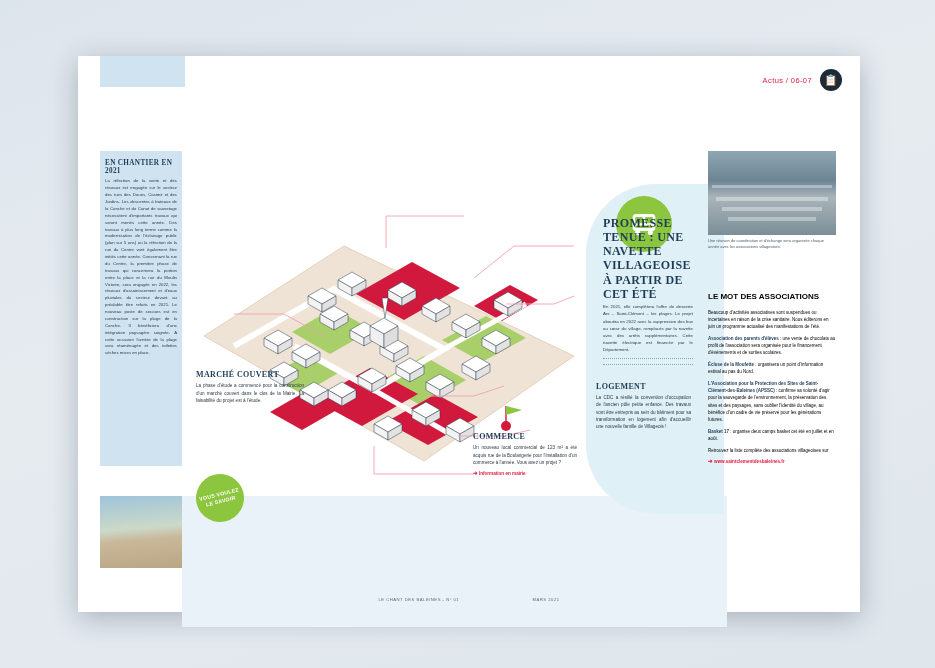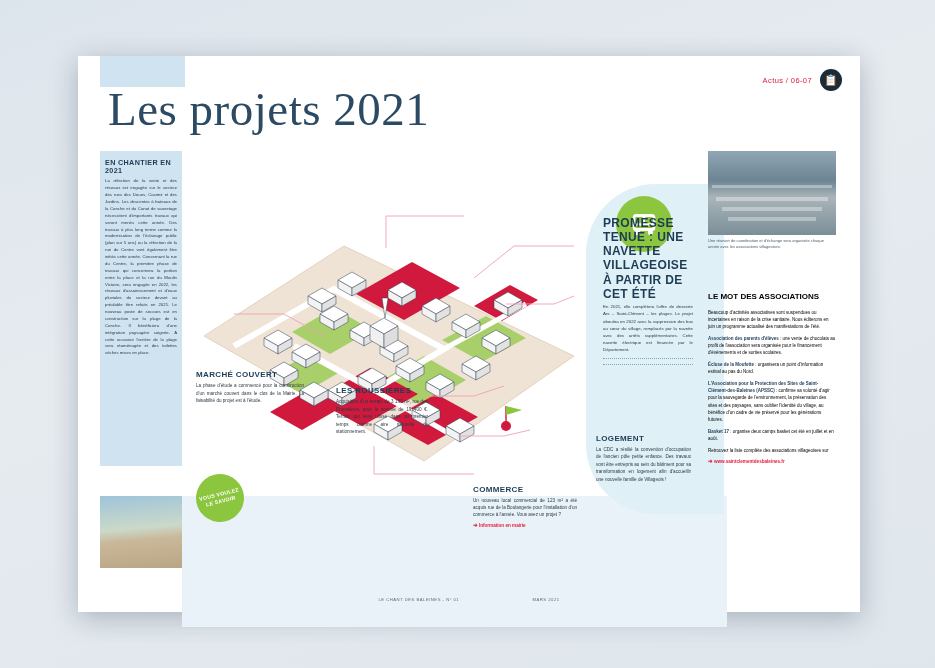--- a/index.html
+++ b/index.html
@@ -48,21 +48,21 @@
     width:22px; height:22px; border-radius:50%;
     background:#1c2b38; color:#fff;
     display:flex; align-items:center; justify-content:center;
     font-size:11px;
   }
 
   
   .blk { position:absolute; }
   .blk h3 {
     margin:0 0 2.5px 0;
-    font-family:Liberation Sans, sans-serif;
+    font-family:Liberation Serif, serif;
     font-size:8px; font-weight:bold; color:#1d3c56;
     letter-spacing:.35px; line-height:1.18;
   }
   .blk p {
     margin:0 0 3px 0;
     font-size:4.6px; line-height:1.62; color:#2a3a46;
     text-align:justify;
   }
   .linkline { color:#e0203f; font-weight:bold; font-size:4.6px; margin-top:2px; }
   .linkline .arr { font-size:5.5px; }
@@ -144,21 +144,20 @@
 
 <div id="viewport">
   <div id="sheet">
 
     <div id="blue-tab" class="lightblue"></div>
     <div id="blue-left" class="lightblue"></div>
     <div id="blue-photo-bot"></div>
     <div id="blue-band"></div>
     <div id="teal-shape"></div>
 
-    <div id="title">Les projets 2021</div>
     <div id="actus">Actus / 06-07</div>
     <div id="actus-icon">📋</div>
 
     <div id="map" class="z1">
       <svg class="mapsvg" width="420" height="300" viewBox="0 0 420 300">
         <defs>
           <g id="hsm">
             <polygon points="0,8 14,0 28,8 14,16" fill="#ffffff" stroke="#2c3e50" stroke-width=".5"></polygon>
             <polygon points="0,8 14,16 14,24 0,16" fill="#f3f3f3" stroke="#2c3e50" stroke-width=".5"></polygon>
             <polygon points="28,8 14,16 14,24 28,16" fill="#e2e2e2" stroke="#2c3e50" stroke-width=".5"></polygon>
@@ -232,24 +231,20 @@
     <div class="blk z1" id="blk-chantier">
       <h3>EN CHANTIER EN 2021</h3>
       <p>La réfection de la voirie et des réseaux est engagée sur le secteur des rues des Doues, Casimir et des Jardins. Les descentes à bateaux de la Conche et du Canot de sauvetage nécessitent d'importants travaux qui seront menés cette année. Des travaux à plus long terme comme la modernisation de l'éclairage public (plan sur 5 ans) ou la réfection de la rue du Centre vont également être initiés cette année. Concernant la rue du Centre, la première phase de travaux qui concernera la portion entre la place et la rue du Moulin Victoire, sera engagée en 2022, les réseaux d'assainissement et d'eaux pluviales du secteur devant au préalable être refaits en 2021. Le nouveau poste de secours est en construction sur la plage de la Conche. Il bénéficiera d'une intégration paysagère soignée. À cette occasion l'arrière de la plage sera réaménagée et des toilettes sèches mises en place.</p>
     </div>
 
     <div class="blk z1" id="blk-marche">
       <h3>MARCHÉ COUVERT</h3>
       <p>La phase d'étude a commencé pour la construction d'un marché couvert dans le clos de la Mairie. La faisabilité du projet est à l'étude.</p>
     </div>
 
-    <div class="blk z1" id="blk-roussieres">
-      <h3>LES ROUSSIÈRES</h3>
-      <p>Acquisition d'un terrain de 3 190 m², rue des Roussières, pour la somme de 19 400 €. Terrain qui sera utilisé dans un premier temps comme aire naturelle de stationnement.</p>
-    </div>
 
 
     <div class="blk z1" id="blk-commerce">
       <h3>COMMERCE</h3>
       <p>Un nouveau local commercial de 123 m² a été acquis rue de la Boulangerie pour l'installation d'un commerce à l'année. Vous avez un projet ?</p>
       <div class="linkline"><span class="arr">➔</span> <span>Information en mairie</span></div>
     </div>
 
     <div class="blk z1" id="blk-logement">
       <h3>LOGEMENT</h3>

